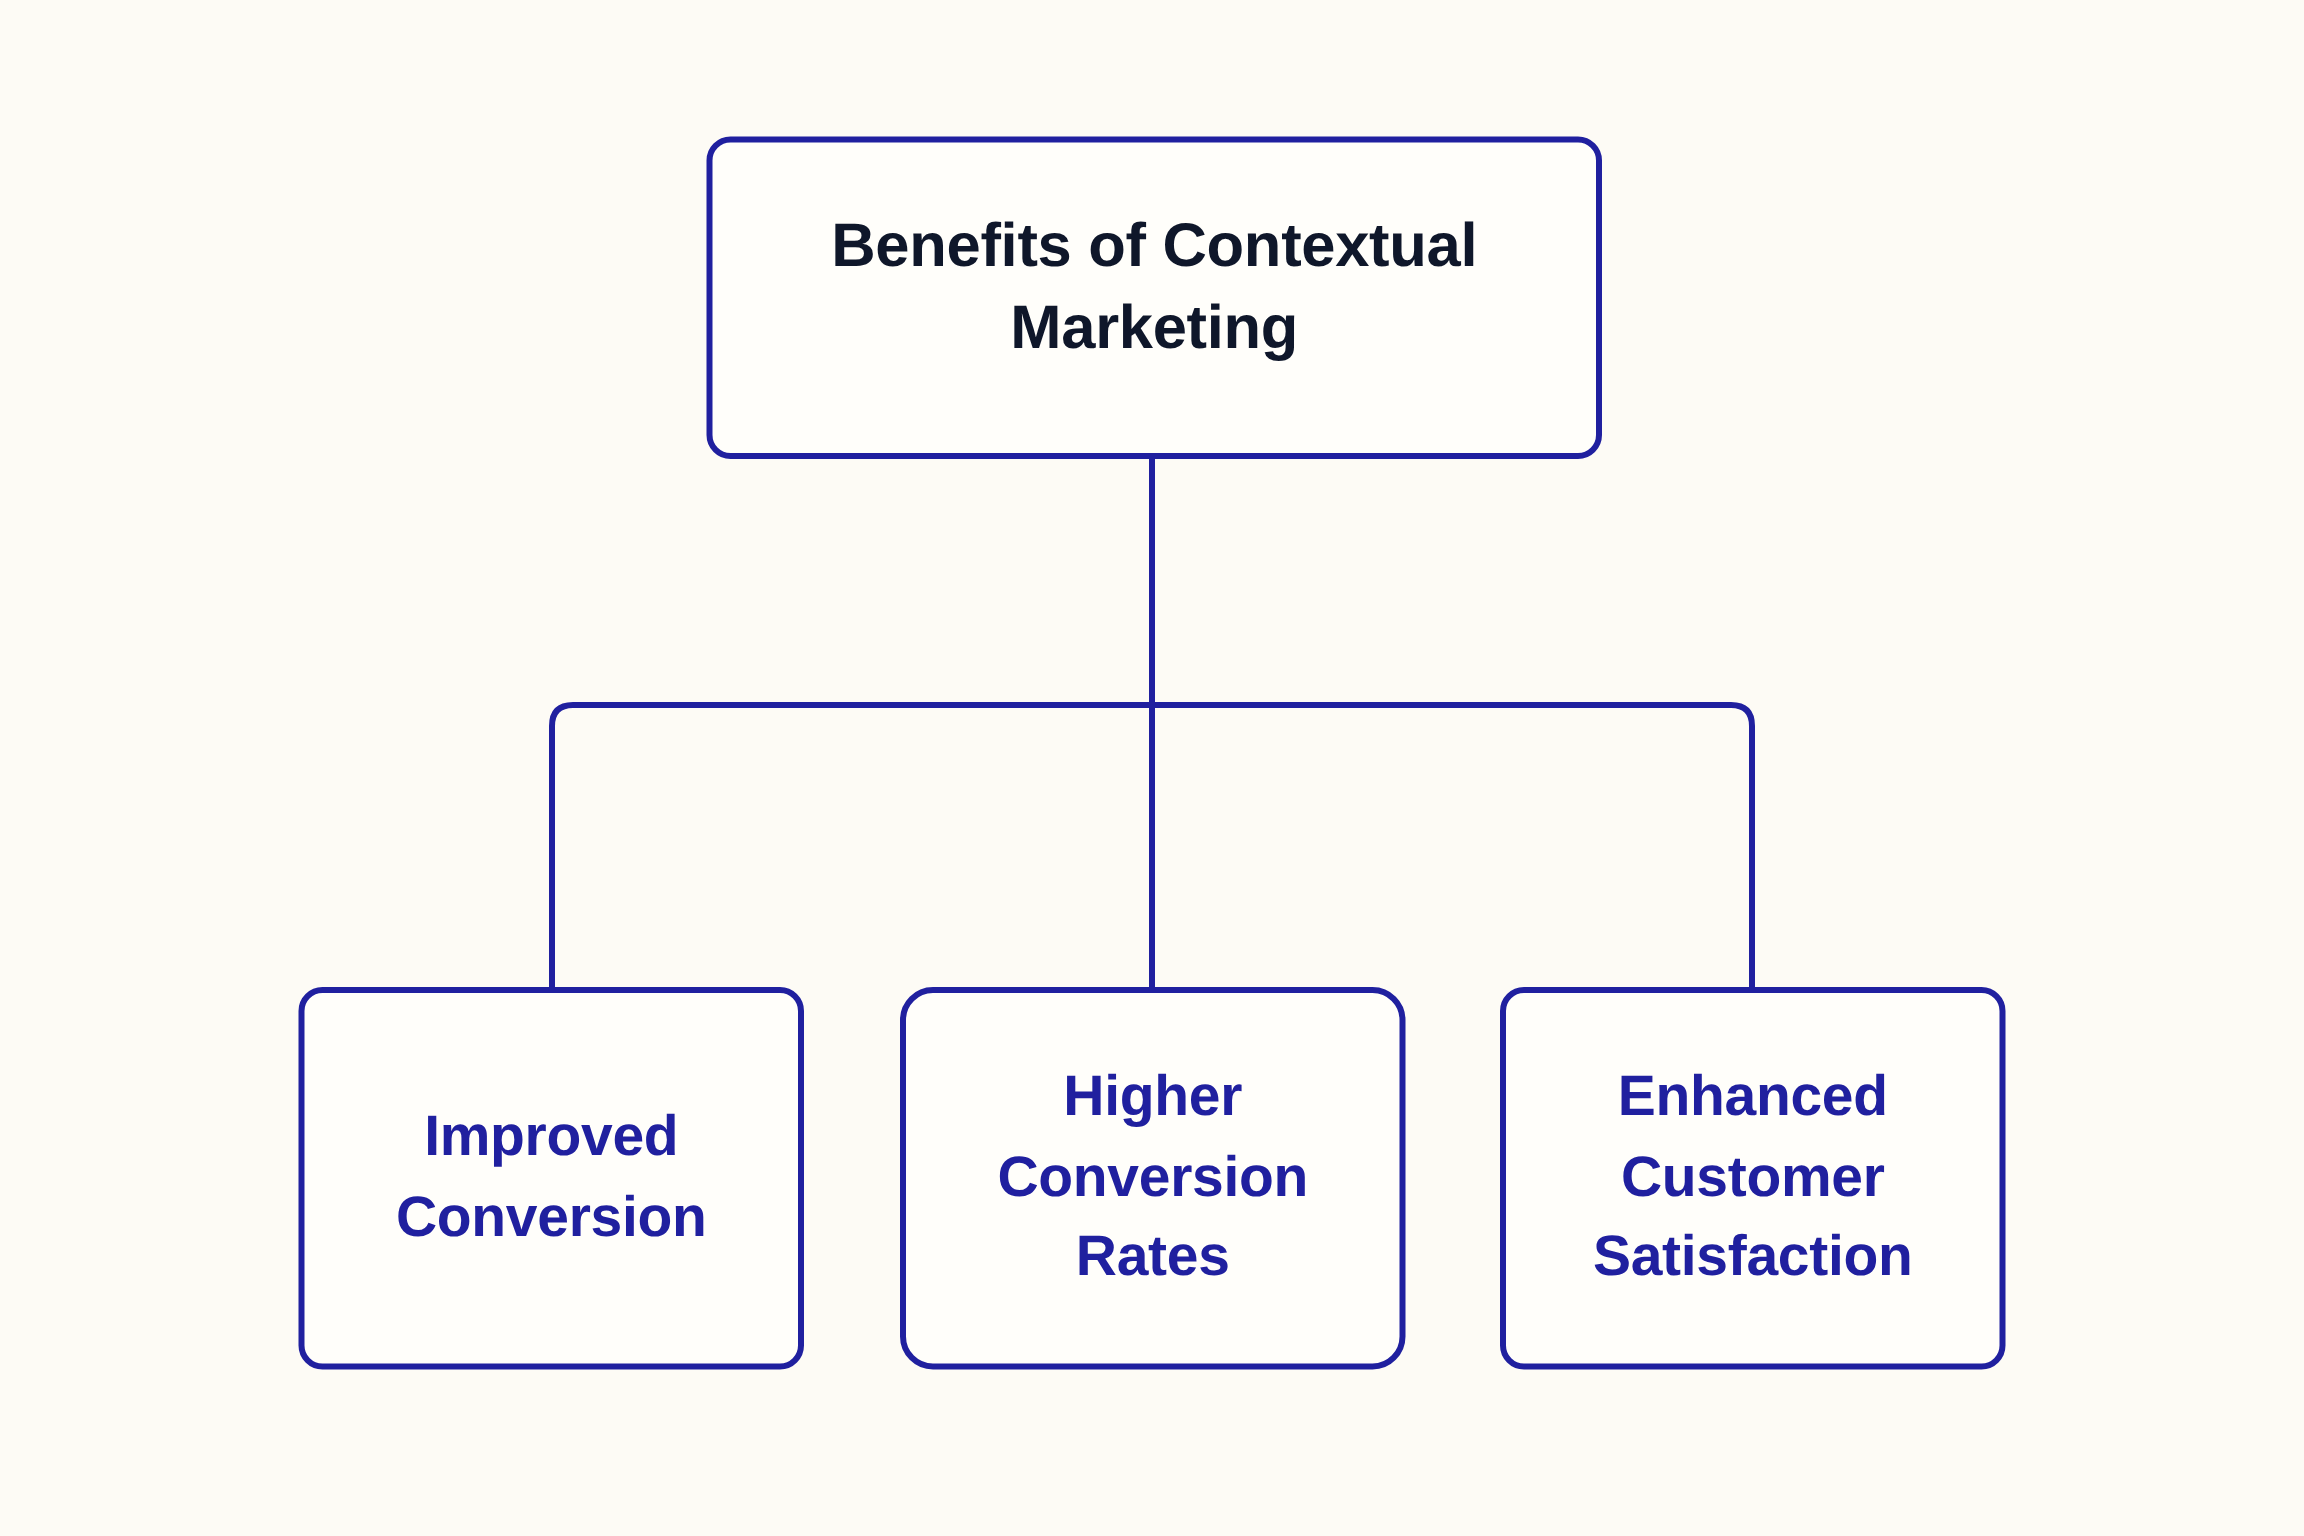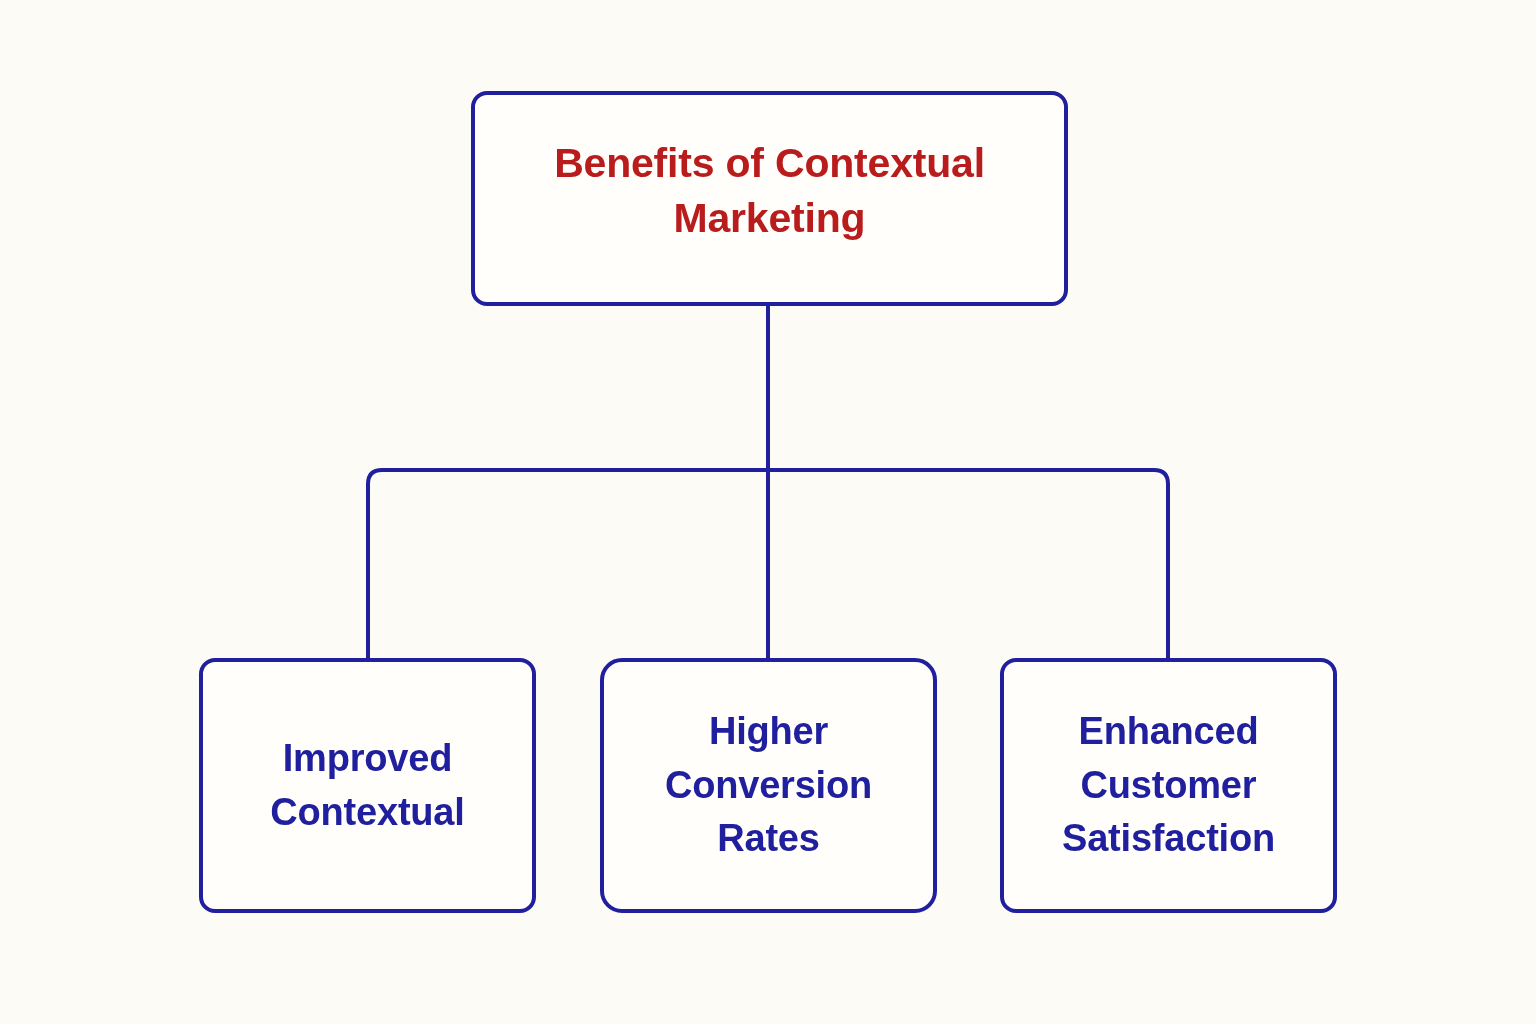--- a/index.html
+++ b/index.html
@@ -39,21 +39,21 @@
     justify-content: center;
     text-align: center;
   }
   .node-root {
     left: 471px;
     top: 91px;
     width: 597px;
     height: 215px;
   }
   .node-root .node-label {
-    color: #b91c1c;
+    color: #0f172a;
     font-size: 41px;
     font-weight: 700;
     line-height: 1.32;
     letter-spacing: -0.2px;
     padding: 0 22px;
     margin-top: -16px;
   }
   .node-child {
     top: 658px;
     width: 337px;
@@ -90,21 +90,21 @@
     <path d="M 768 470 L 768 658" fill="none" stroke="#20209f" stroke-width="4" stroke-linecap="butt"></path>
   </svg>
 
   <div class="node node-root">
     <span class="node-label">Benefits of Contextual
 Marketing</span>
   </div>
 
   <div class="node node-child node-child-1">
     <span class="node-label">Improved
-Contextual</span>
+Conversion</span>
   </div>
 
   <div class="node node-child node-child-2">
     <span class="node-label">Higher
 Conversion
 Rates</span>
   </div>
 
   <div class="node node-child node-child-3">
     <span class="node-label">Enhanced

